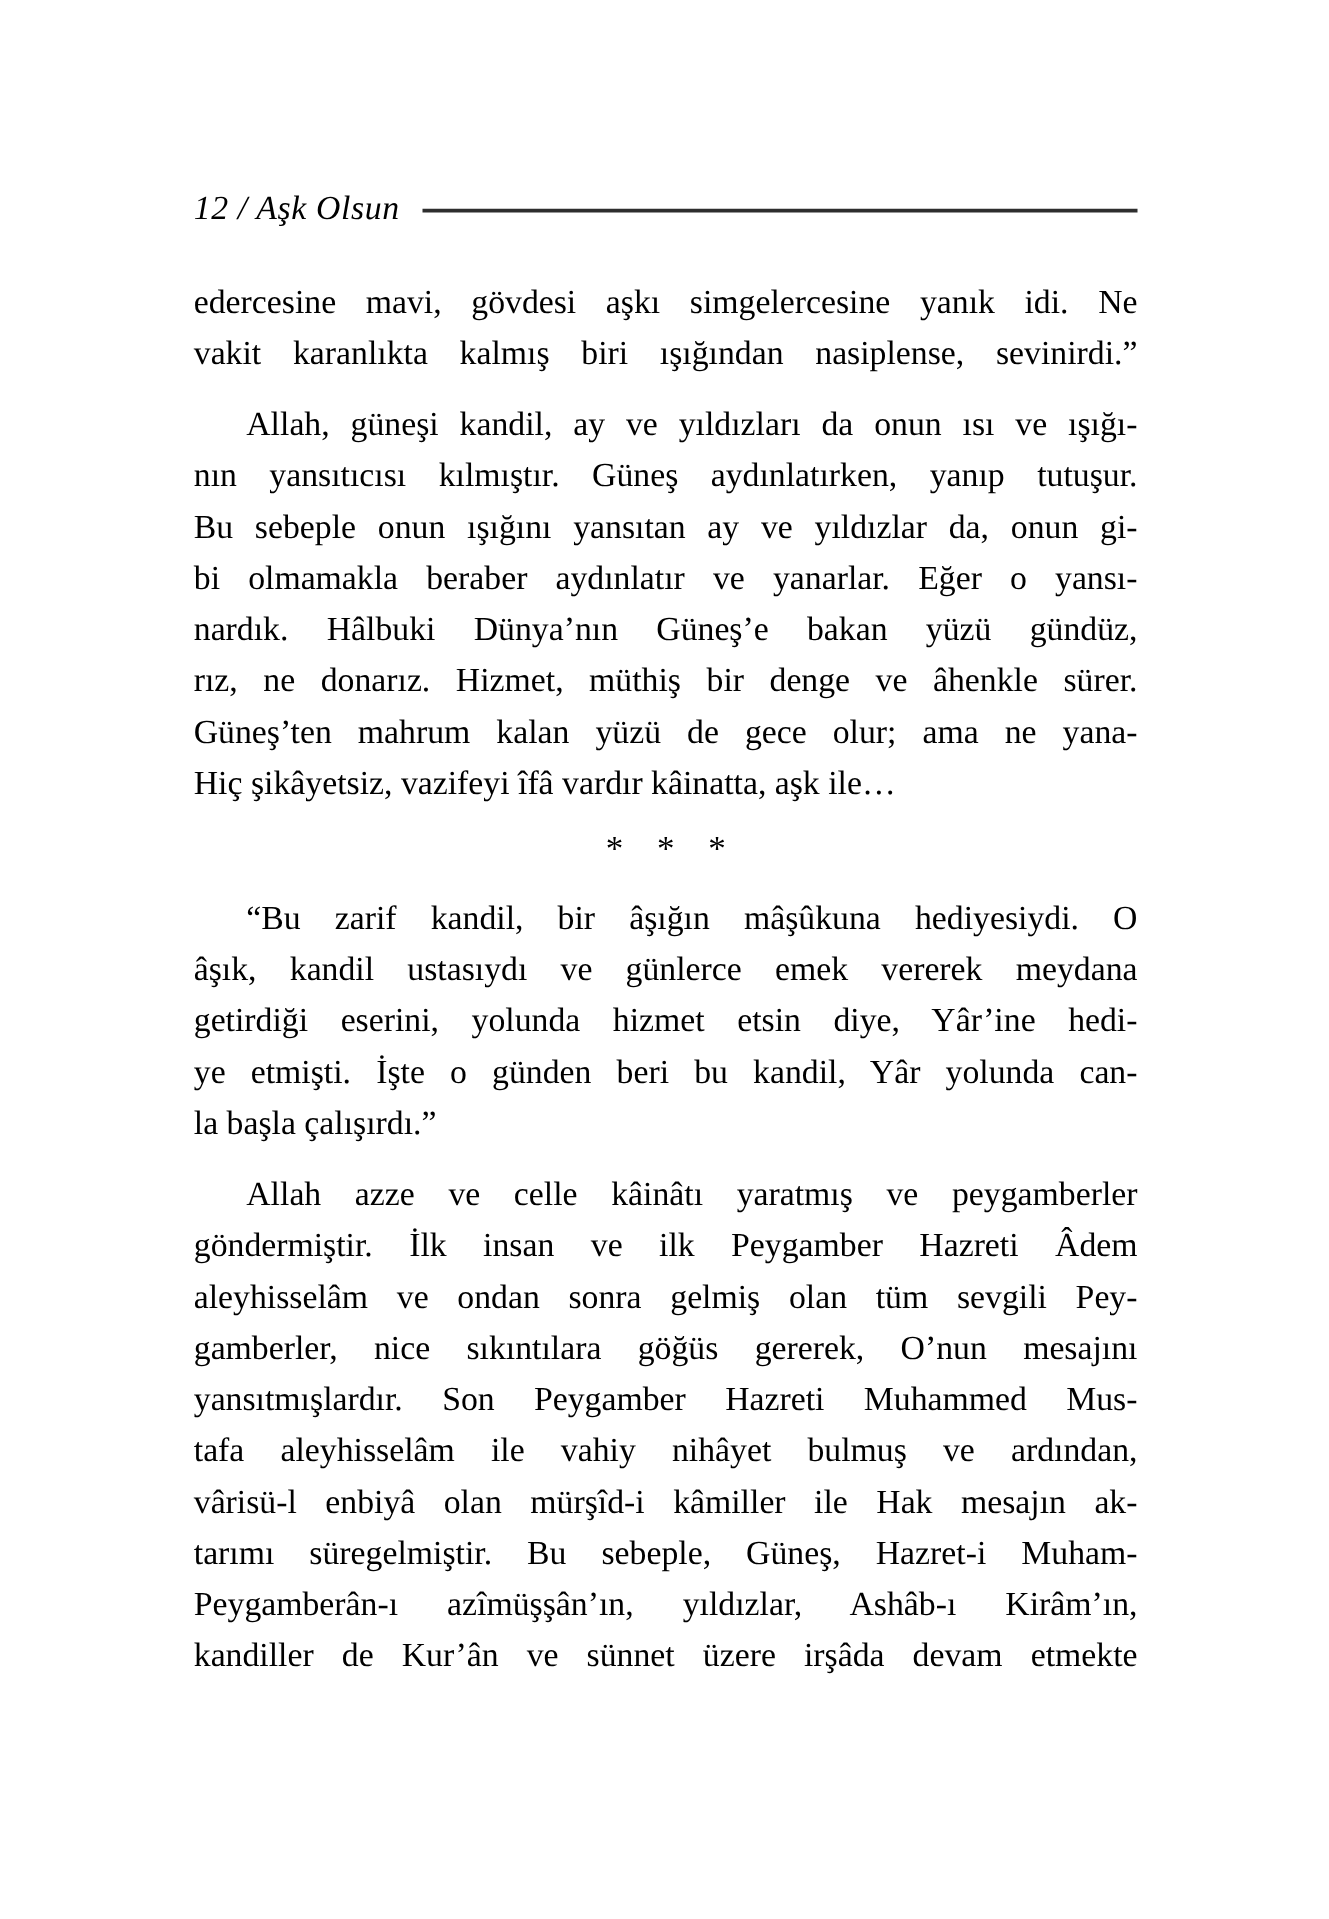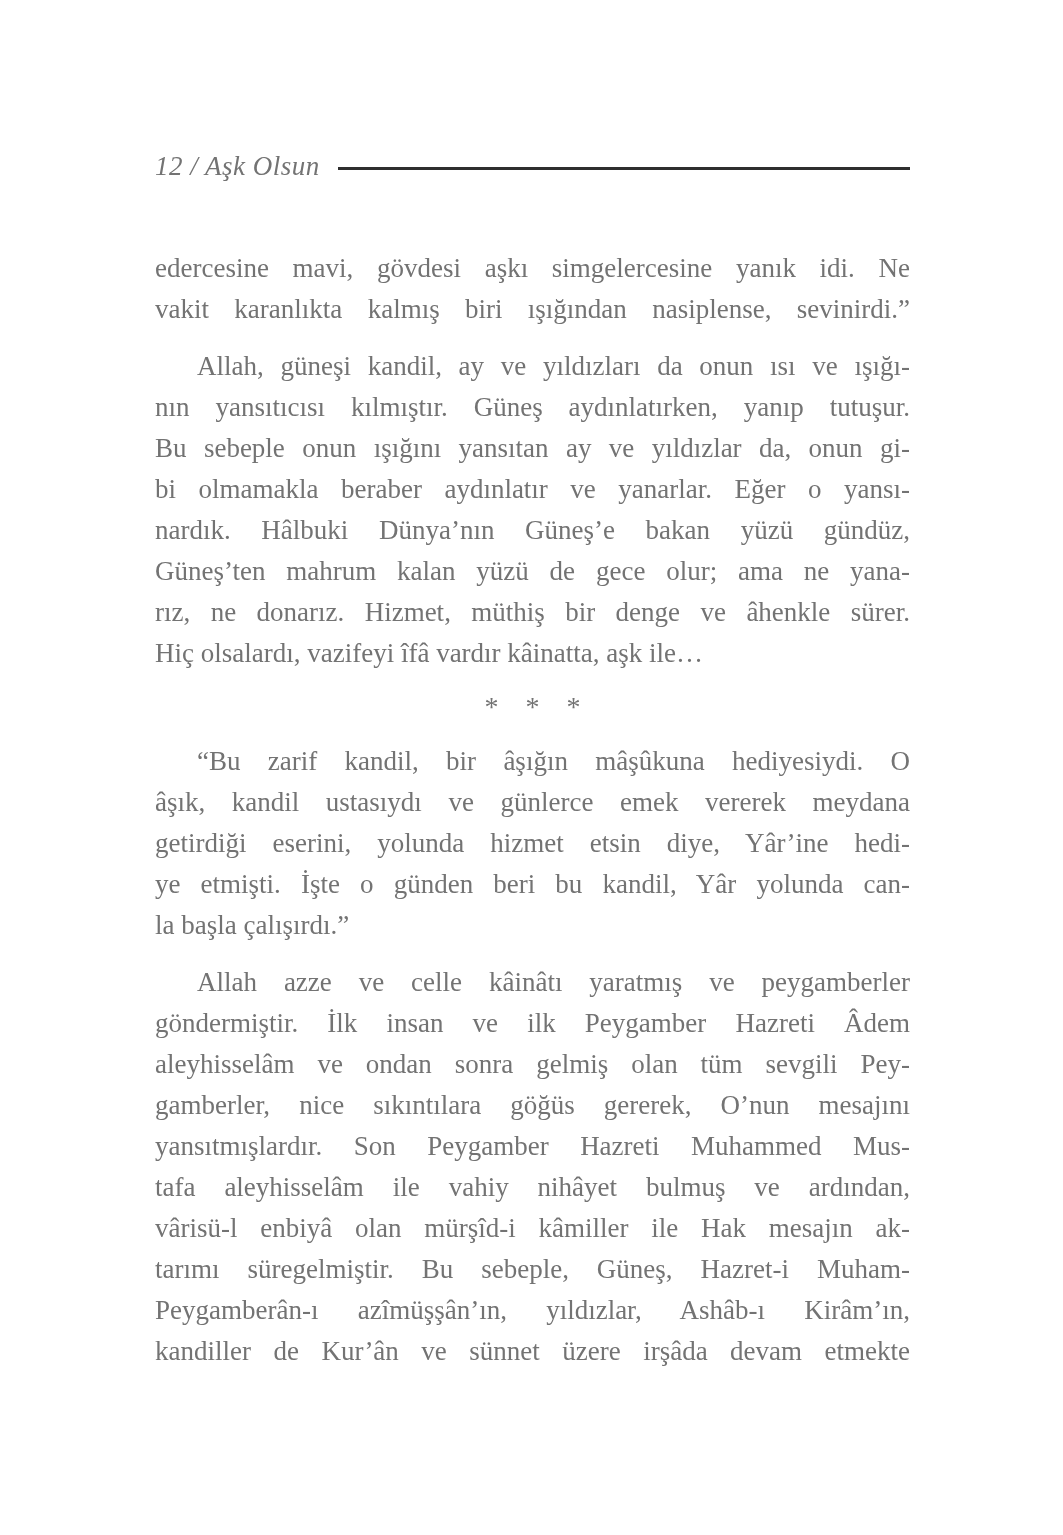--- a/index.html
+++ b/index.html
@@ -23,21 +23,21 @@
   }
   .running-head { white-space: nowrap; letter-spacing: 0.5px; }
   .header-rule {
     flex: 1;
     height: 3px;
     background: #2e2e2e;
     margin-left: 18px;
     margin-top: 4px;
   }
   .content {
-    margin-top: 66px;
+    margin-top: 39px;
     font-size: 27px;
     line-height: 41px;
   }
   .paragraph { margin: 0 0 16px 0; }
   .paragraph:last-child { margin-bottom: 0; }
   .line {
     text-align: justify;
     text-align-last: justify;
   }
   .line.no-fill { text-align-last: left; }
@@ -46,39 +46,39 @@
     text-align: center;
     font-size: 28px;
     letter-spacing: 10px;
     padding-left: 10px;
     margin: -4px 0 14px 0;
   }
 </style>
 </head>
 <body>
 
-<div class="page" style="color: #737373; background: rgb(255, 255, 255);">
+<div class="page" style="color: #000000; background: rgb(255, 255, 255);">
   <header class="page-header">
     <span class="running-head">12 / Aşk Olsun</span>
     <span class="header-rule" style="background: rgb(46, 46, 46);"></span>
   </header>
   <main class="content" id="content">
       <div class="paragraph">
         <div class="line">edercesine mavi, gövdesi aşkı simgelercesine yanık idi. Ne</div>
         <div class="line">vakit karanlıkta kalmış biri ışığından nasiplense, sevinirdi.”</div>
       </div>
       <div class="paragraph">
         <div class="line indent">Allah, güneşi kandil, ay ve yıldızları da onun ısı ve ışığı-</div>
         <div class="line">nın yansıtıcısı kılmıştır. Güneş aydınlatırken, yanıp tutuşur.</div>
         <div class="line">Bu sebeple onun ışığını yansıtan ay ve yıldızlar da, onun gi-</div>
         <div class="line">bi olmamakla beraber aydınlatır ve yanarlar. Eğer o yansı-</div>
         <div class="line">nardık. Hâlbuki Dünya’nın Güneş’e bakan yüzü gündüz,</div>
+        <div class="line">rız, ne donarız. Hizmet, müthiş bir denge ve âhenkle sürer.</div>
         <div class="line">Güneş’ten mahrum kalan yüzü de gece olur; ama ne yana-</div>
-        <div class="line">rız, ne donarız. Hizmet, müthiş bir denge ve âhenkle sürer.</div>
-        <div class="line no-fill">Hiç olsalardı, vazifeyi îfâ vardır kâinatta, aşk ile…</div>
+        <div class="line no-fill">Hiç şikâyetsiz, vazifeyi îfâ vardır kâinatta, aşk ile…</div>
       </div>
       <div class="separator">* * *</div>
       <div class="paragraph">
         <div class="line indent">“Bu zarif kandil, bir âşığın mâşûkuna hediyesiydi. O</div>
         <div class="line">âşık, kandil ustasıydı ve günlerce emek vererek meydana</div>
         <div class="line">getirdiği eserini, yolunda hizmet etsin diye, Yâr’ine hedi-</div>
         <div class="line">ye etmişti. İşte o günden beri bu kandil, Yâr yolunda can-</div>
         <div class="line no-fill">la başla çalışırdı.”</div>
       </div>
       <div class="paragraph">

